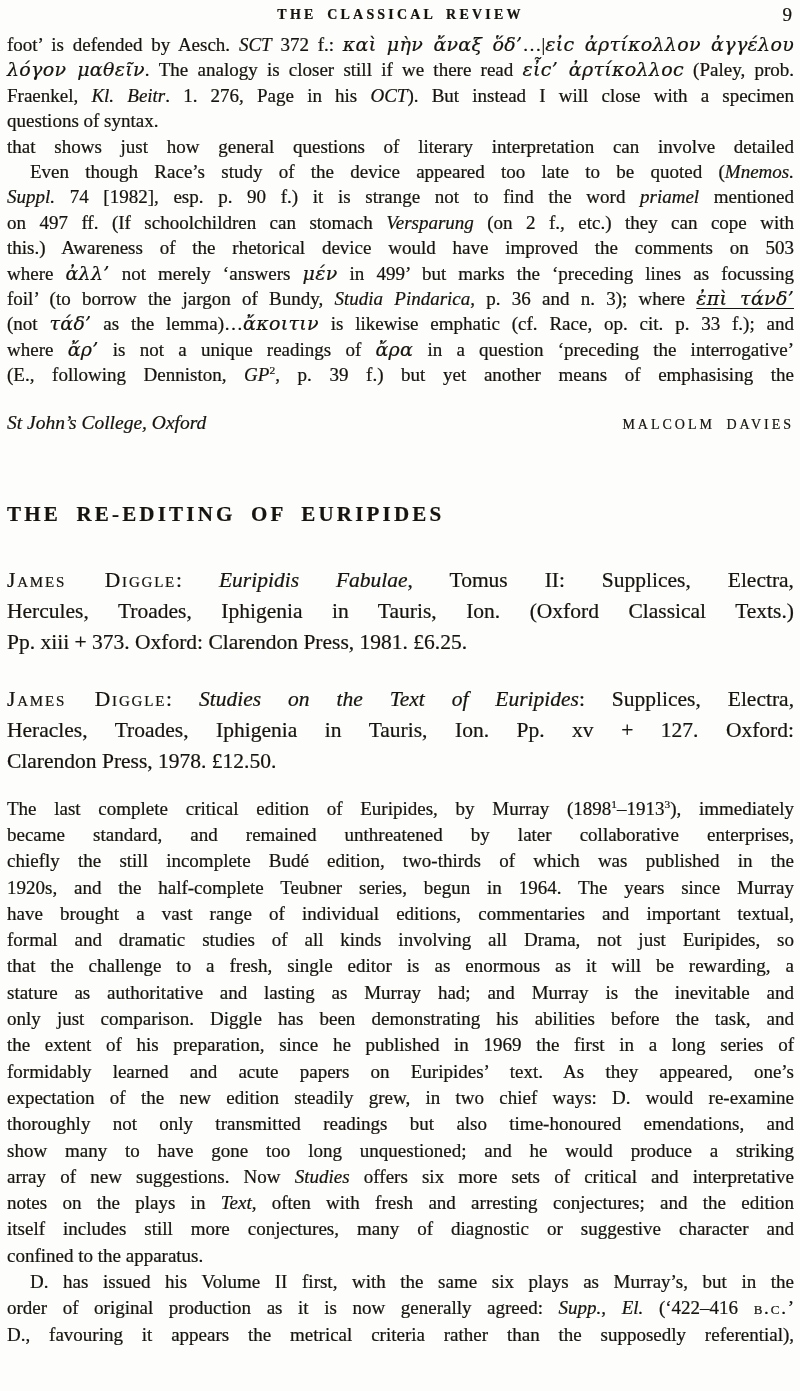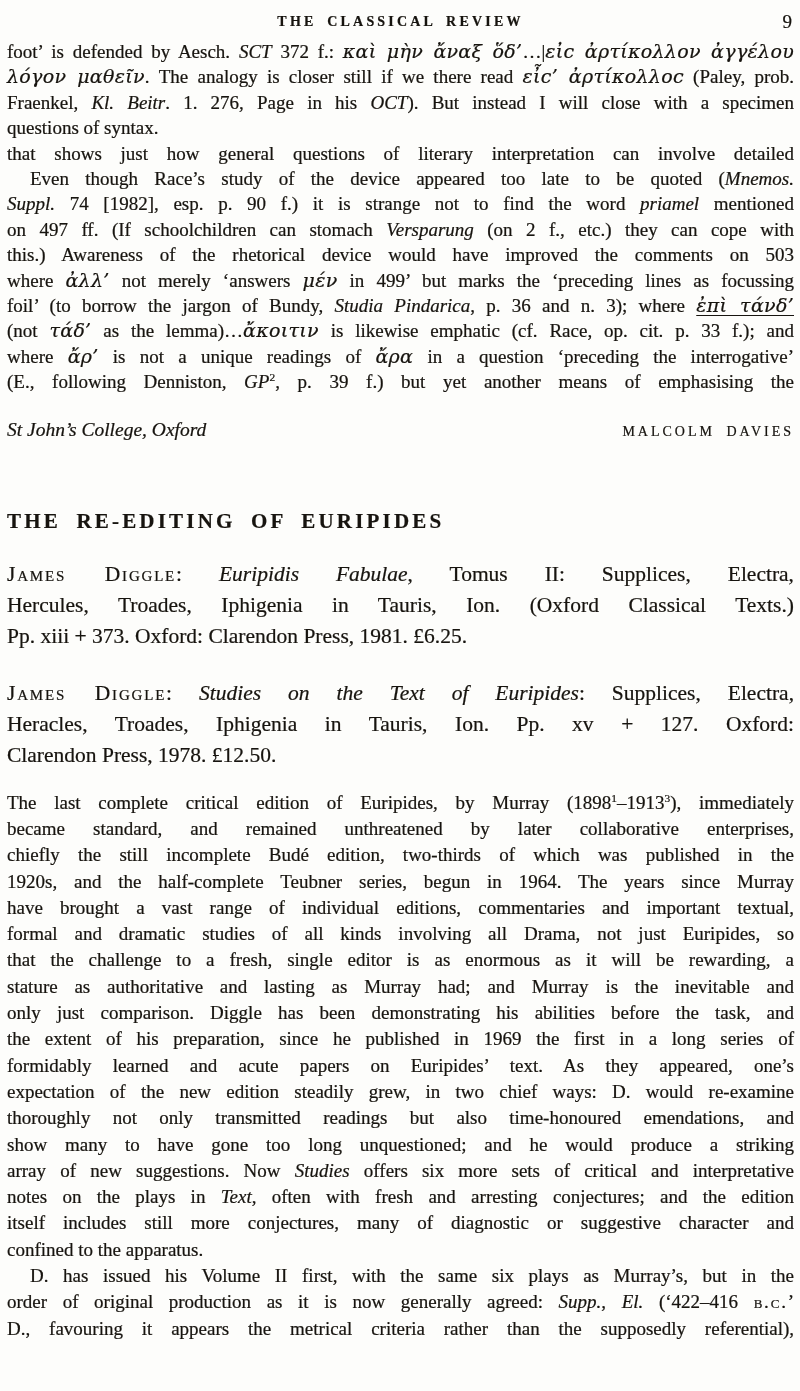--- a/index.html
+++ b/index.html
@@ -6,21 +6,21 @@
   body {
     width: 800px; height: 1391px;
     background: #fdfdfb;
     color: #17140f;
     font-family: "Liberation Serif", "DejaVu Serif", serif;
     overflow: hidden;
   }
   .page {
     box-sizing: border-box;
     width: 800px; height: 1391px;
-    padding: 14px 6px 0 7px;
+    padding: 7px 6px 0 7px;
     -webkit-text-stroke: 0.22px currentColor;
   }
   
   .journal-header { position: relative; height: 21px; }
   .journal-title {
     position: absolute; left: 0; right: 0; top: 0;
     text-align: center;
     font-size: 14px; font-weight: 700;
     letter-spacing: 3.2px; word-spacing: 4px;
   }
@@ -52,21 +52,21 @@
   .affiliation { font-style: italic; font-size: 19.5px; }
   .author { font-size: 14px; letter-spacing: 3px; word-spacing: 5px; }
   .section-heading {
     margin-top: 64px;
     text-align: left;
     font-size: 21px; font-weight: 700;
     letter-spacing: 3.2px; word-spacing: 7px;
     height: 28px;
   }
   .citation { font-size: 21.5px; line-height: 31px; }
-  .citation-1 { margin-top: 22px; }
+  .citation-1 { margin-top: 35px; }
   .citation-2 { margin-top: 26px; }
   .review-body { font-size: 19px; line-height: 26.3px; margin-top: 19px; }
 </style>
 </head>
 <body>
 
 <div class="page">
 
   <div class="journal-header">
     <div class="journal-title">THE CLASSICAL REVIEW</div>

